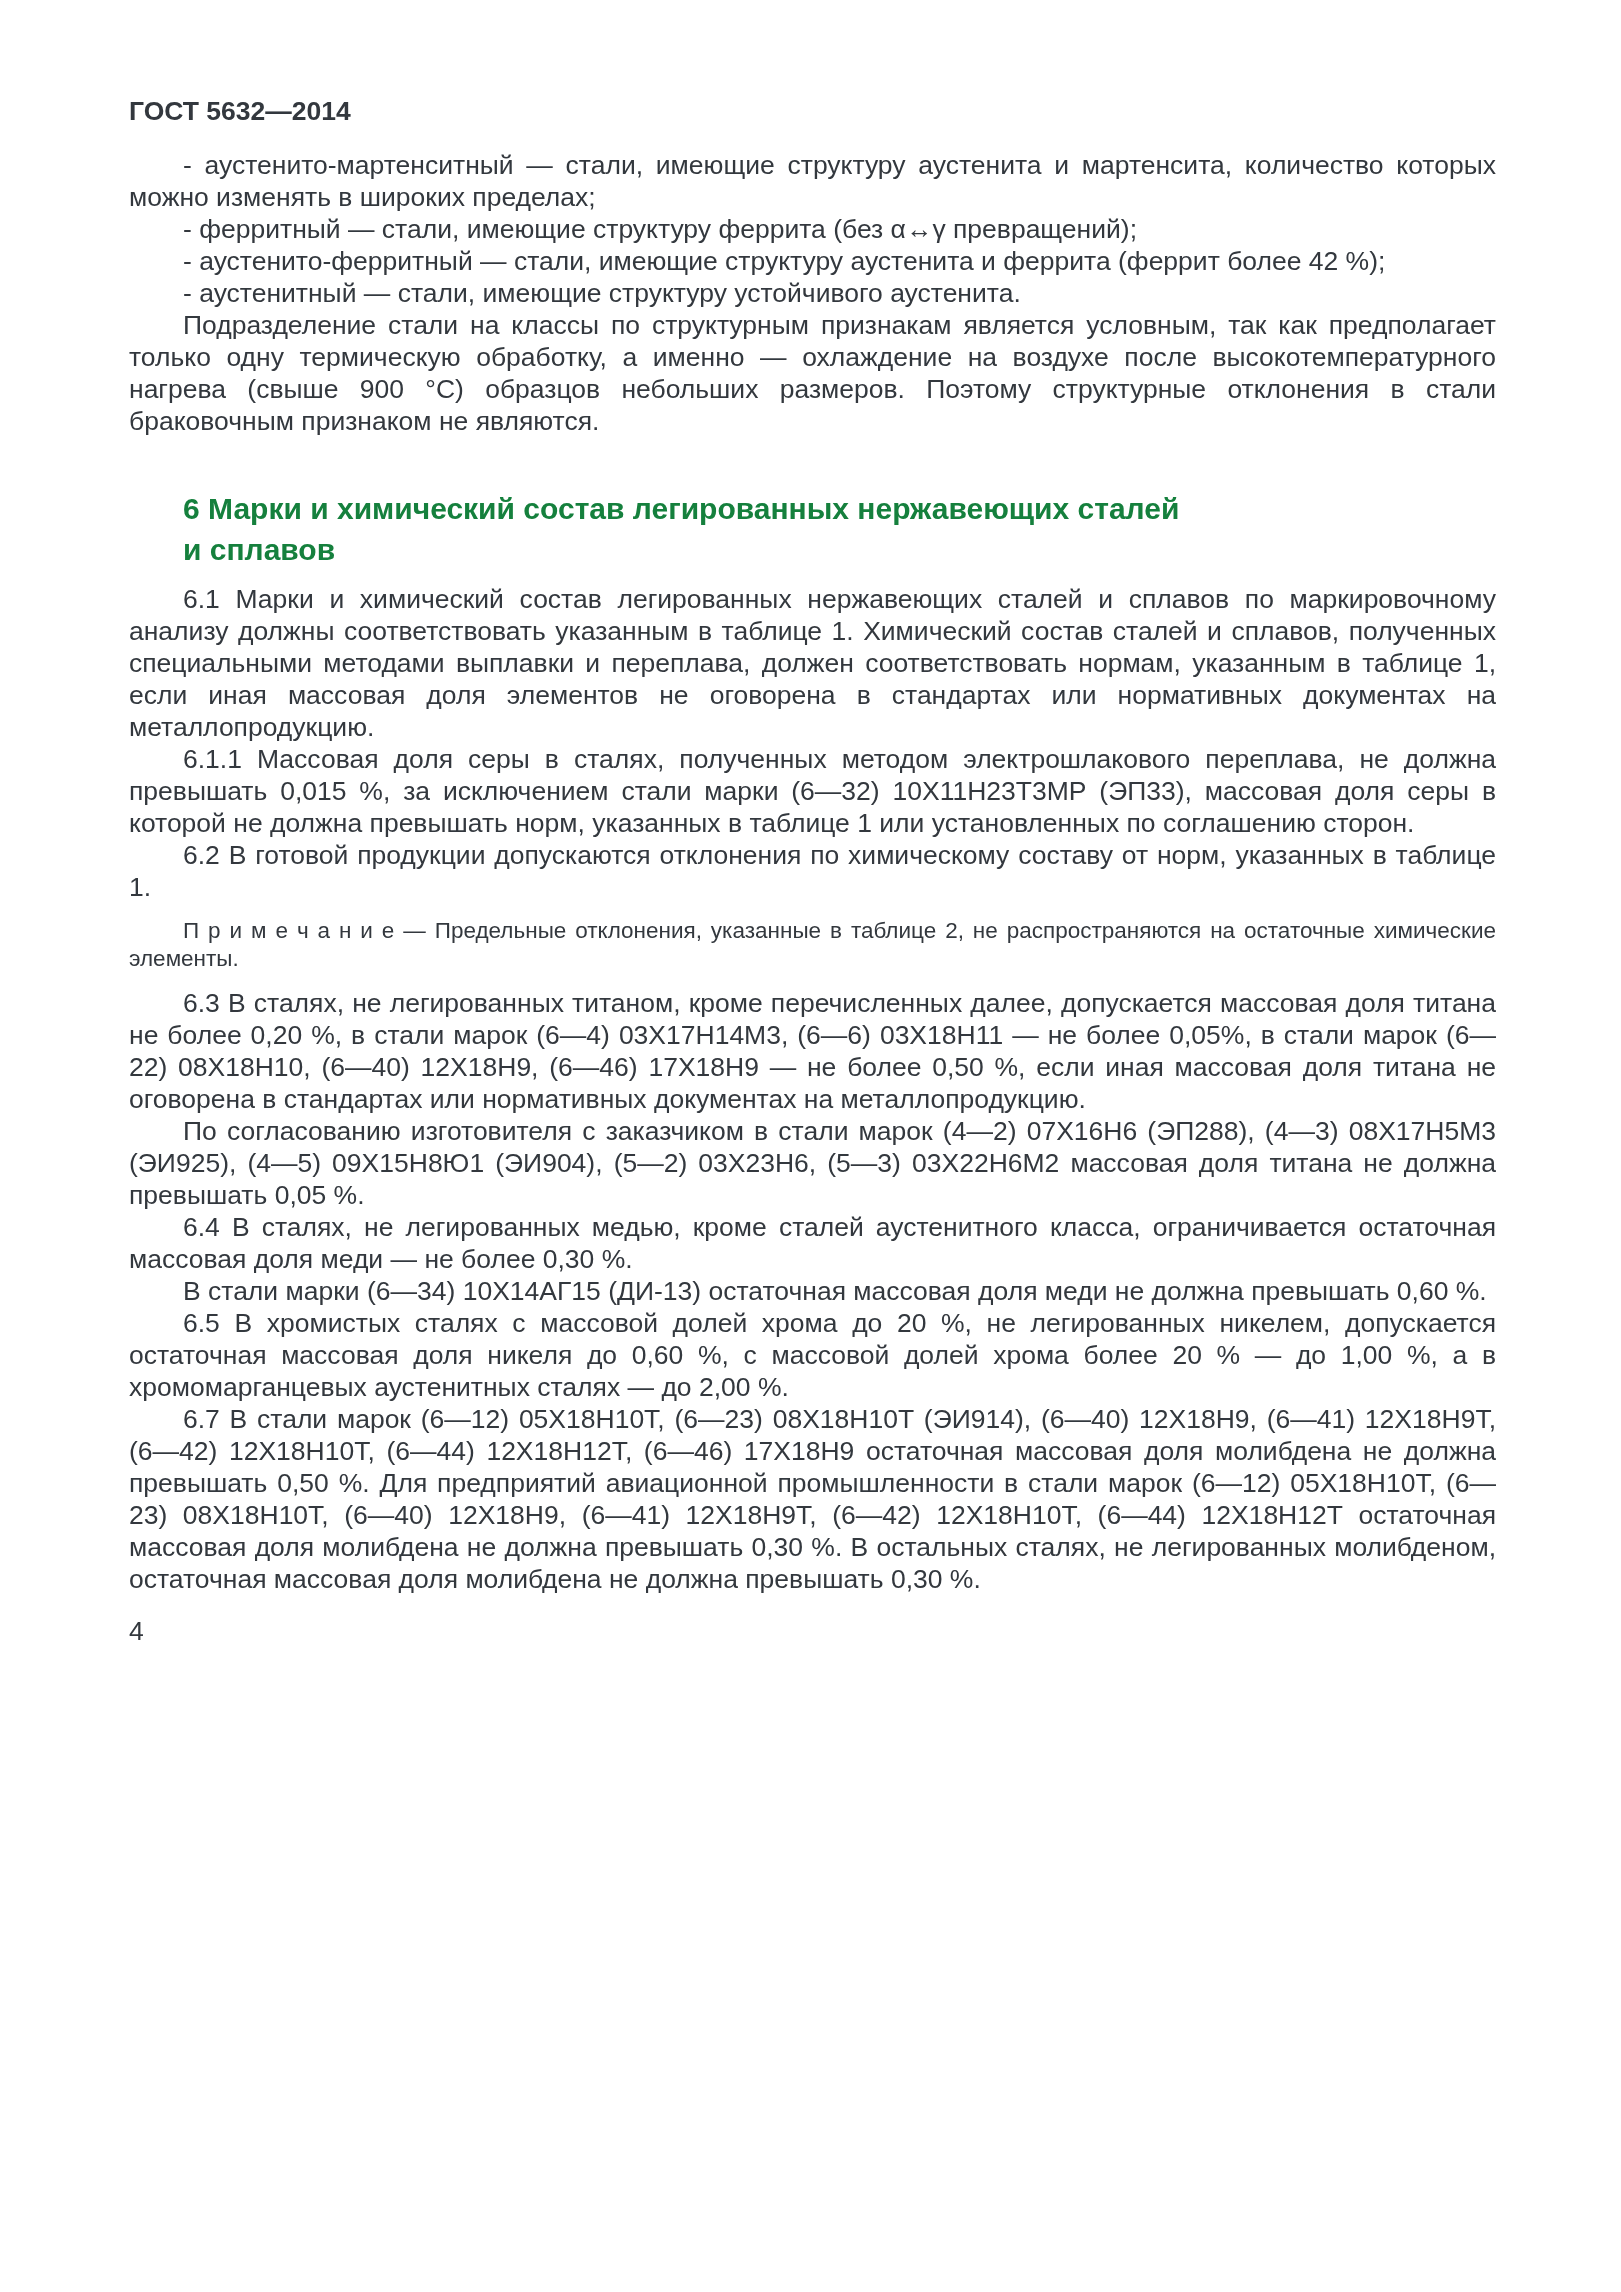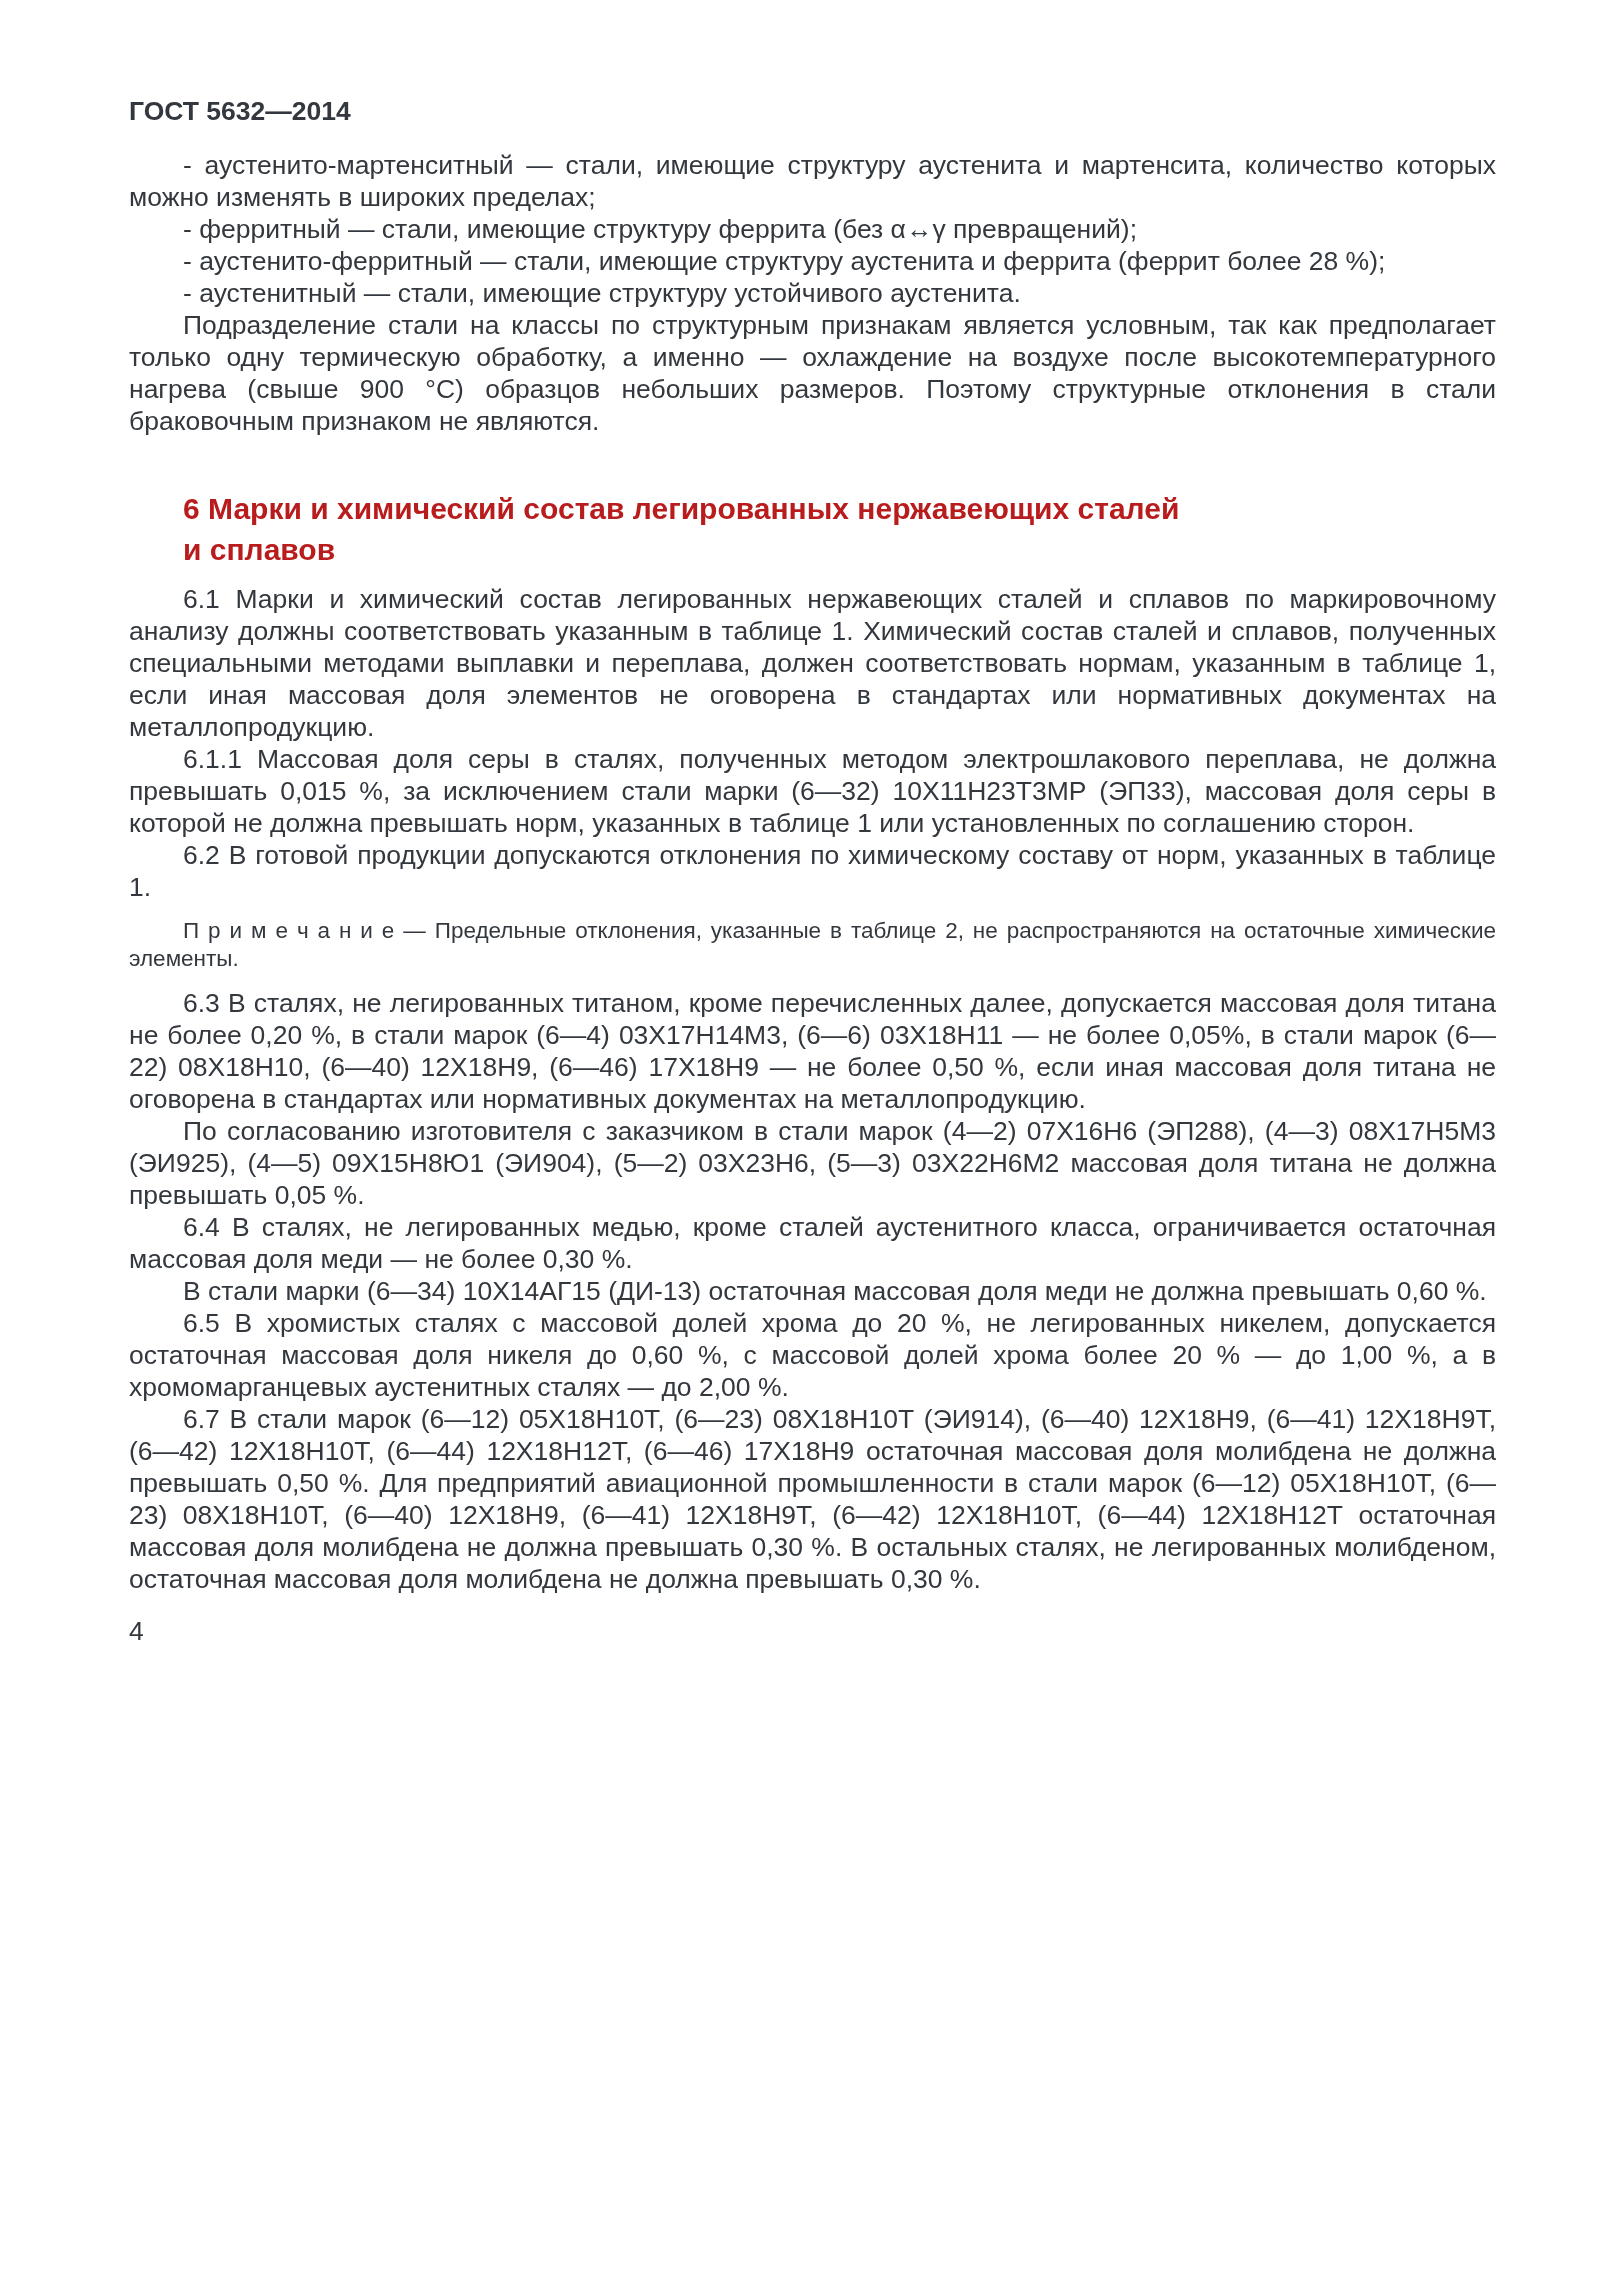--- a/index.html
+++ b/index.html
@@ -36,21 +36,21 @@
     text-indent: 54px;
     hyphens: auto;
   }
 
   h2.section-heading {
     font-size: 30px;
     line-height: 41px;
     font-weight: bold;
     margin: 51px 0 13.7px 54px;
     white-space: pre-line;
-    color: #b91c1c;
+    color: #15803d;
   }
 
   p.note {
     font-size: 22.5px;
     line-height: 28px;
     text-align: justify;
     text-indent: 54px;
     margin: 13.7px 0;
     hyphens: auto;
   }
@@ -64,21 +64,21 @@
 <body>
 
 <div class="page">
 
   <div class="running-header">ГОСТ 5632—2014</div>
 
   <div class="body-text">
 
     <p class="para">- аустенито-мартенситный — стали, имеющие структуру аустенита и мартенсита, количество которых можно изменять в широких пределах;</p>
     <p class="para">- ферритный — стали, имеющие структуру феррита (без α↔γ превращений);</p>
-    <p class="para">- аустенито-ферритный — стали, имеющие структуру аустенита и феррита (феррит более 28 %);</p>
+    <p class="para">- аустенито-ферритный — стали, имеющие структуру аустенита и феррита (феррит более 42 %);</p>
     <p class="para">- аустенитный — стали, имеющие структуру устойчивого аустенита.</p>
     <p class="para">Подразделение стали на классы по структурным признакам является условным, так как предполагает только одну термическую обработку, а именно — охлаждение на воздухе после высокотемпературного нагрева (свыше 900 °С) образцов небольших размеров. Поэтому структурные отклонения в стали браковочным признаком не являются.</p>
 
     <h2 class="section-heading">6 Марки и химический состав легированных нержавеющих сталей
 и сплавов</h2>
 
     <p class="para">6.1 Марки и химический состав легированных нержавеющих сталей и сплавов по маркировочному анализу должны соответствовать указанным в таблице 1. Химический состав сталей и сплавов, полученных специальными методами выплавки и переплава, должен соответствовать нормам, указанным в таблице 1, если иная массовая доля элементов не оговорена в стандартах или нормативных документах на металлопродукцию.</p>
     <p class="para">6.1.1 Массовая доля серы в сталях, полученных методом электрошлакового переплава, не должна превышать 0,015 %, за исключением стали марки (6—32) 10Х11Н23Т3МР (ЭП33), массовая доля серы в которой не должна превышать норм, указанных в таблице 1 или установленных по соглашению сторон.</p>
     <p class="para">6.2 В готовой продукции допускаются отклонения по химическому составу от норм, указанных в таблице 1.</p>
 

